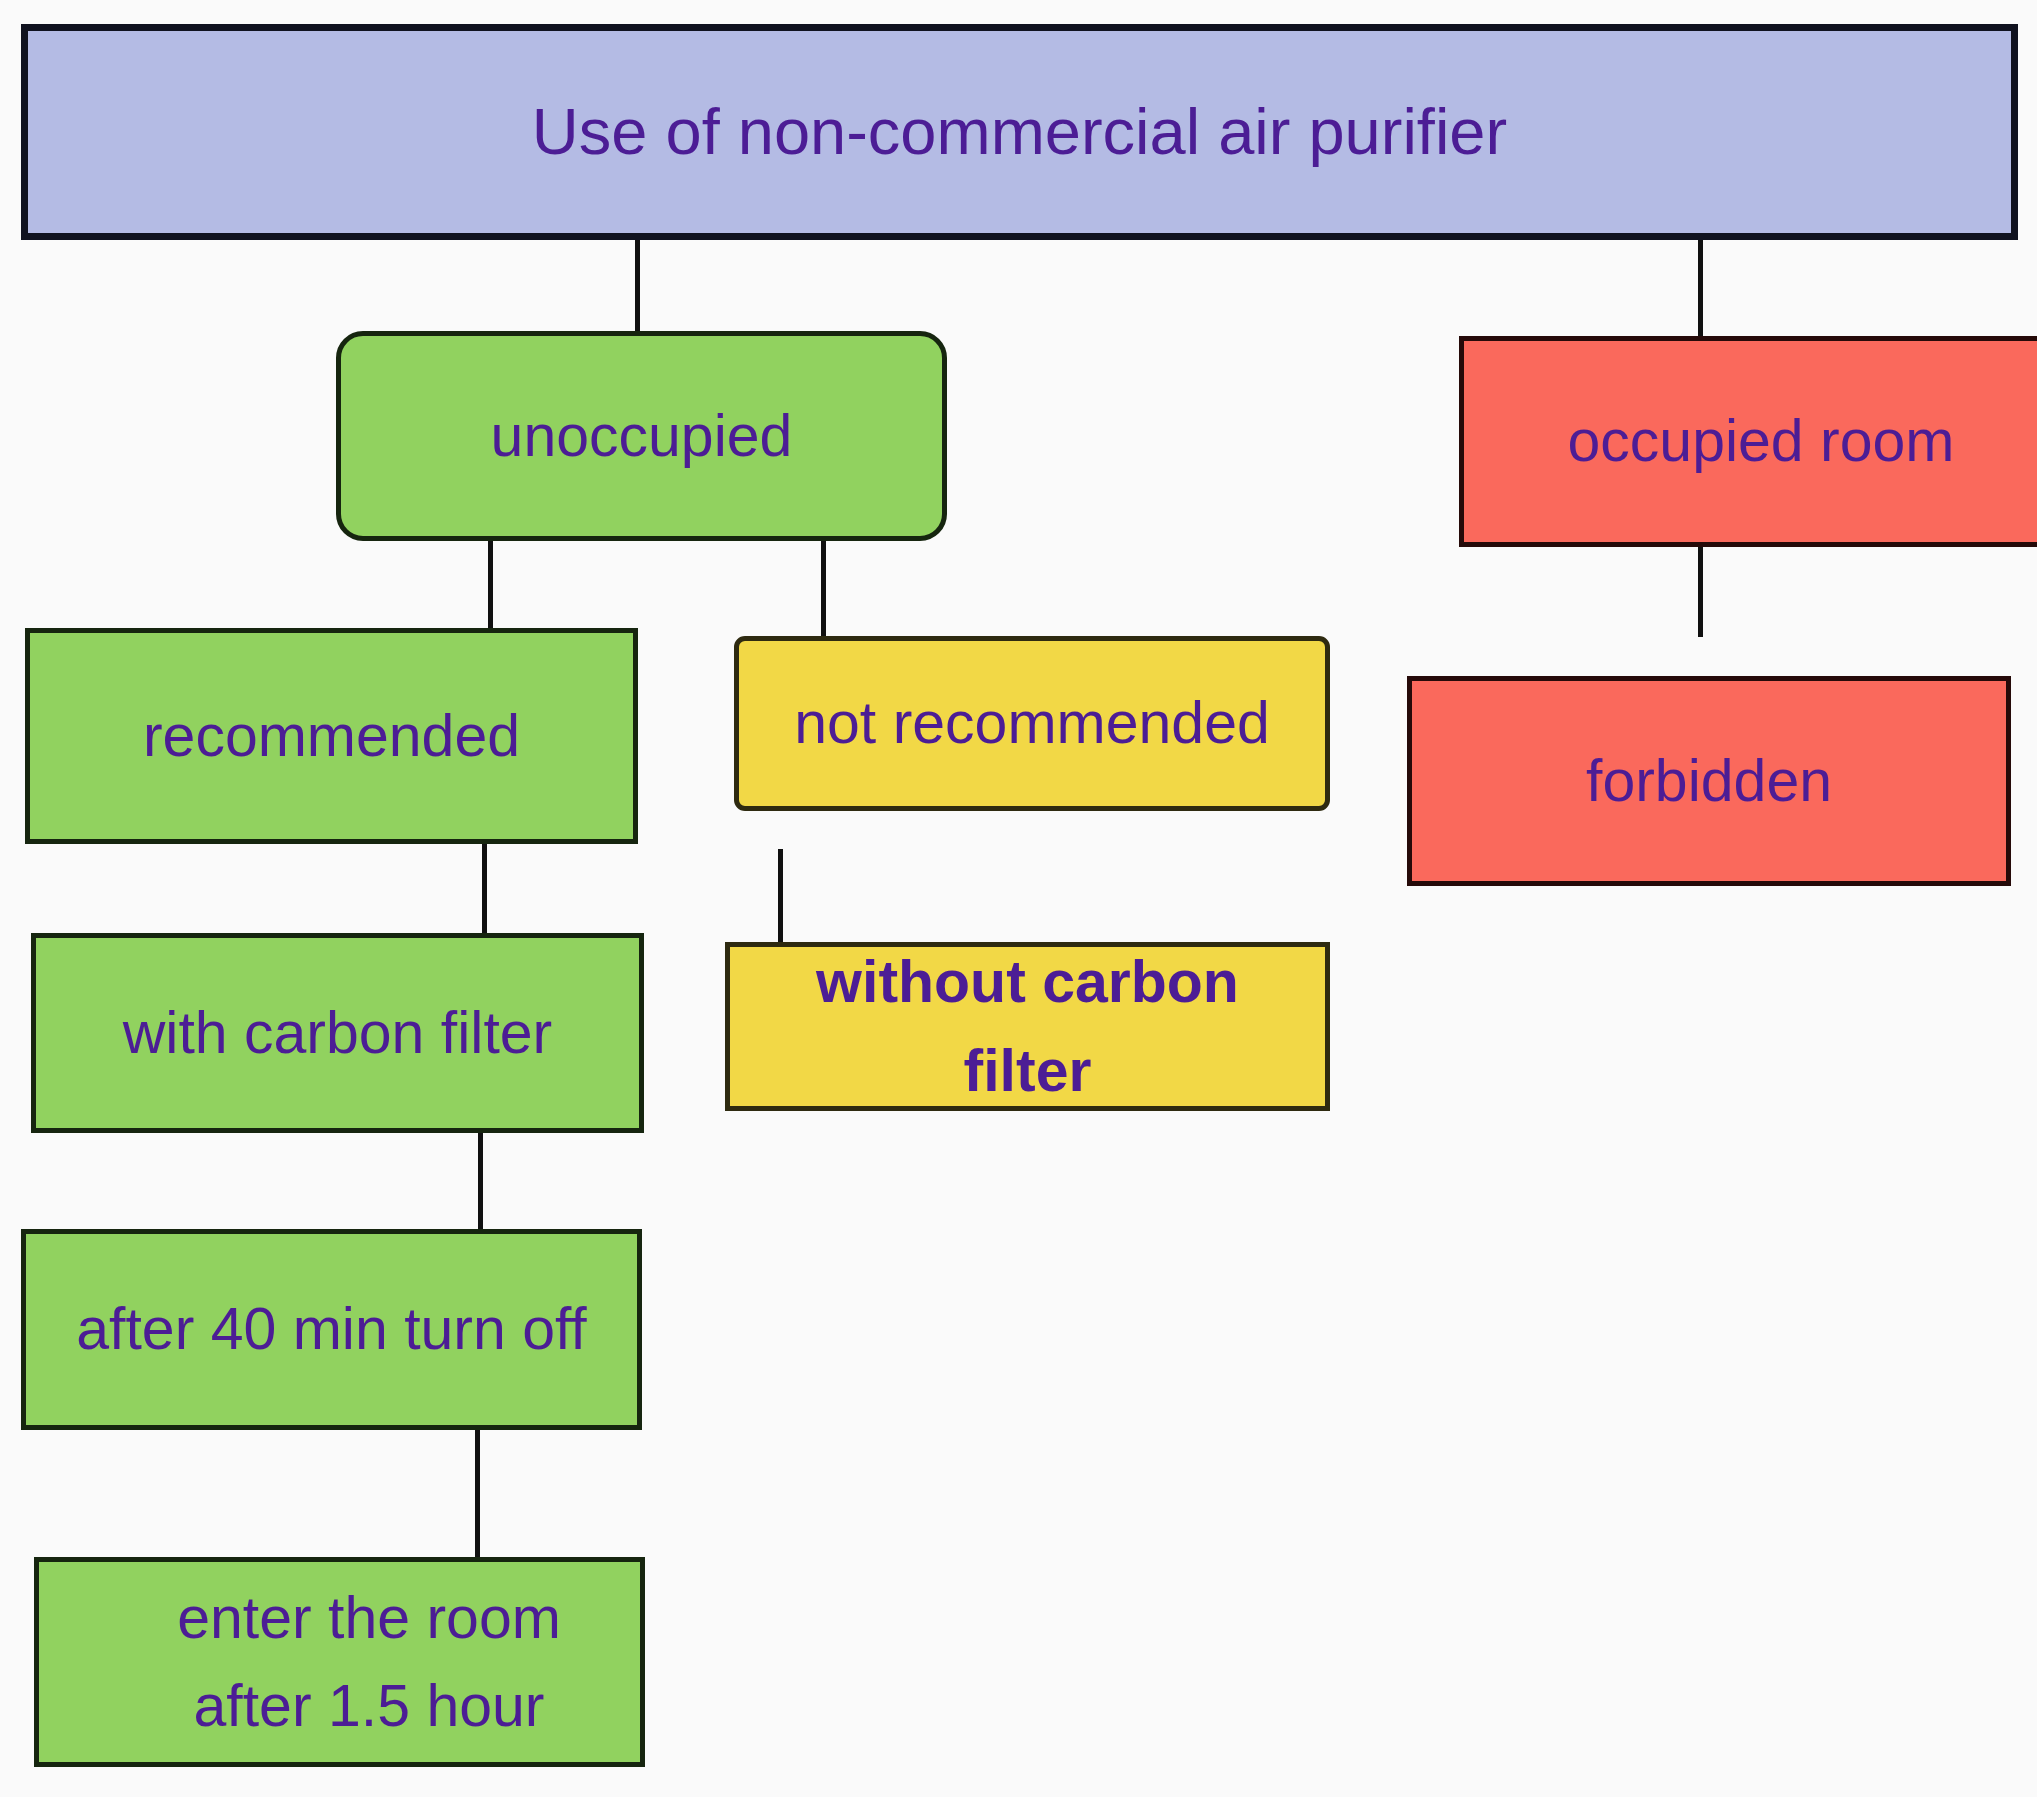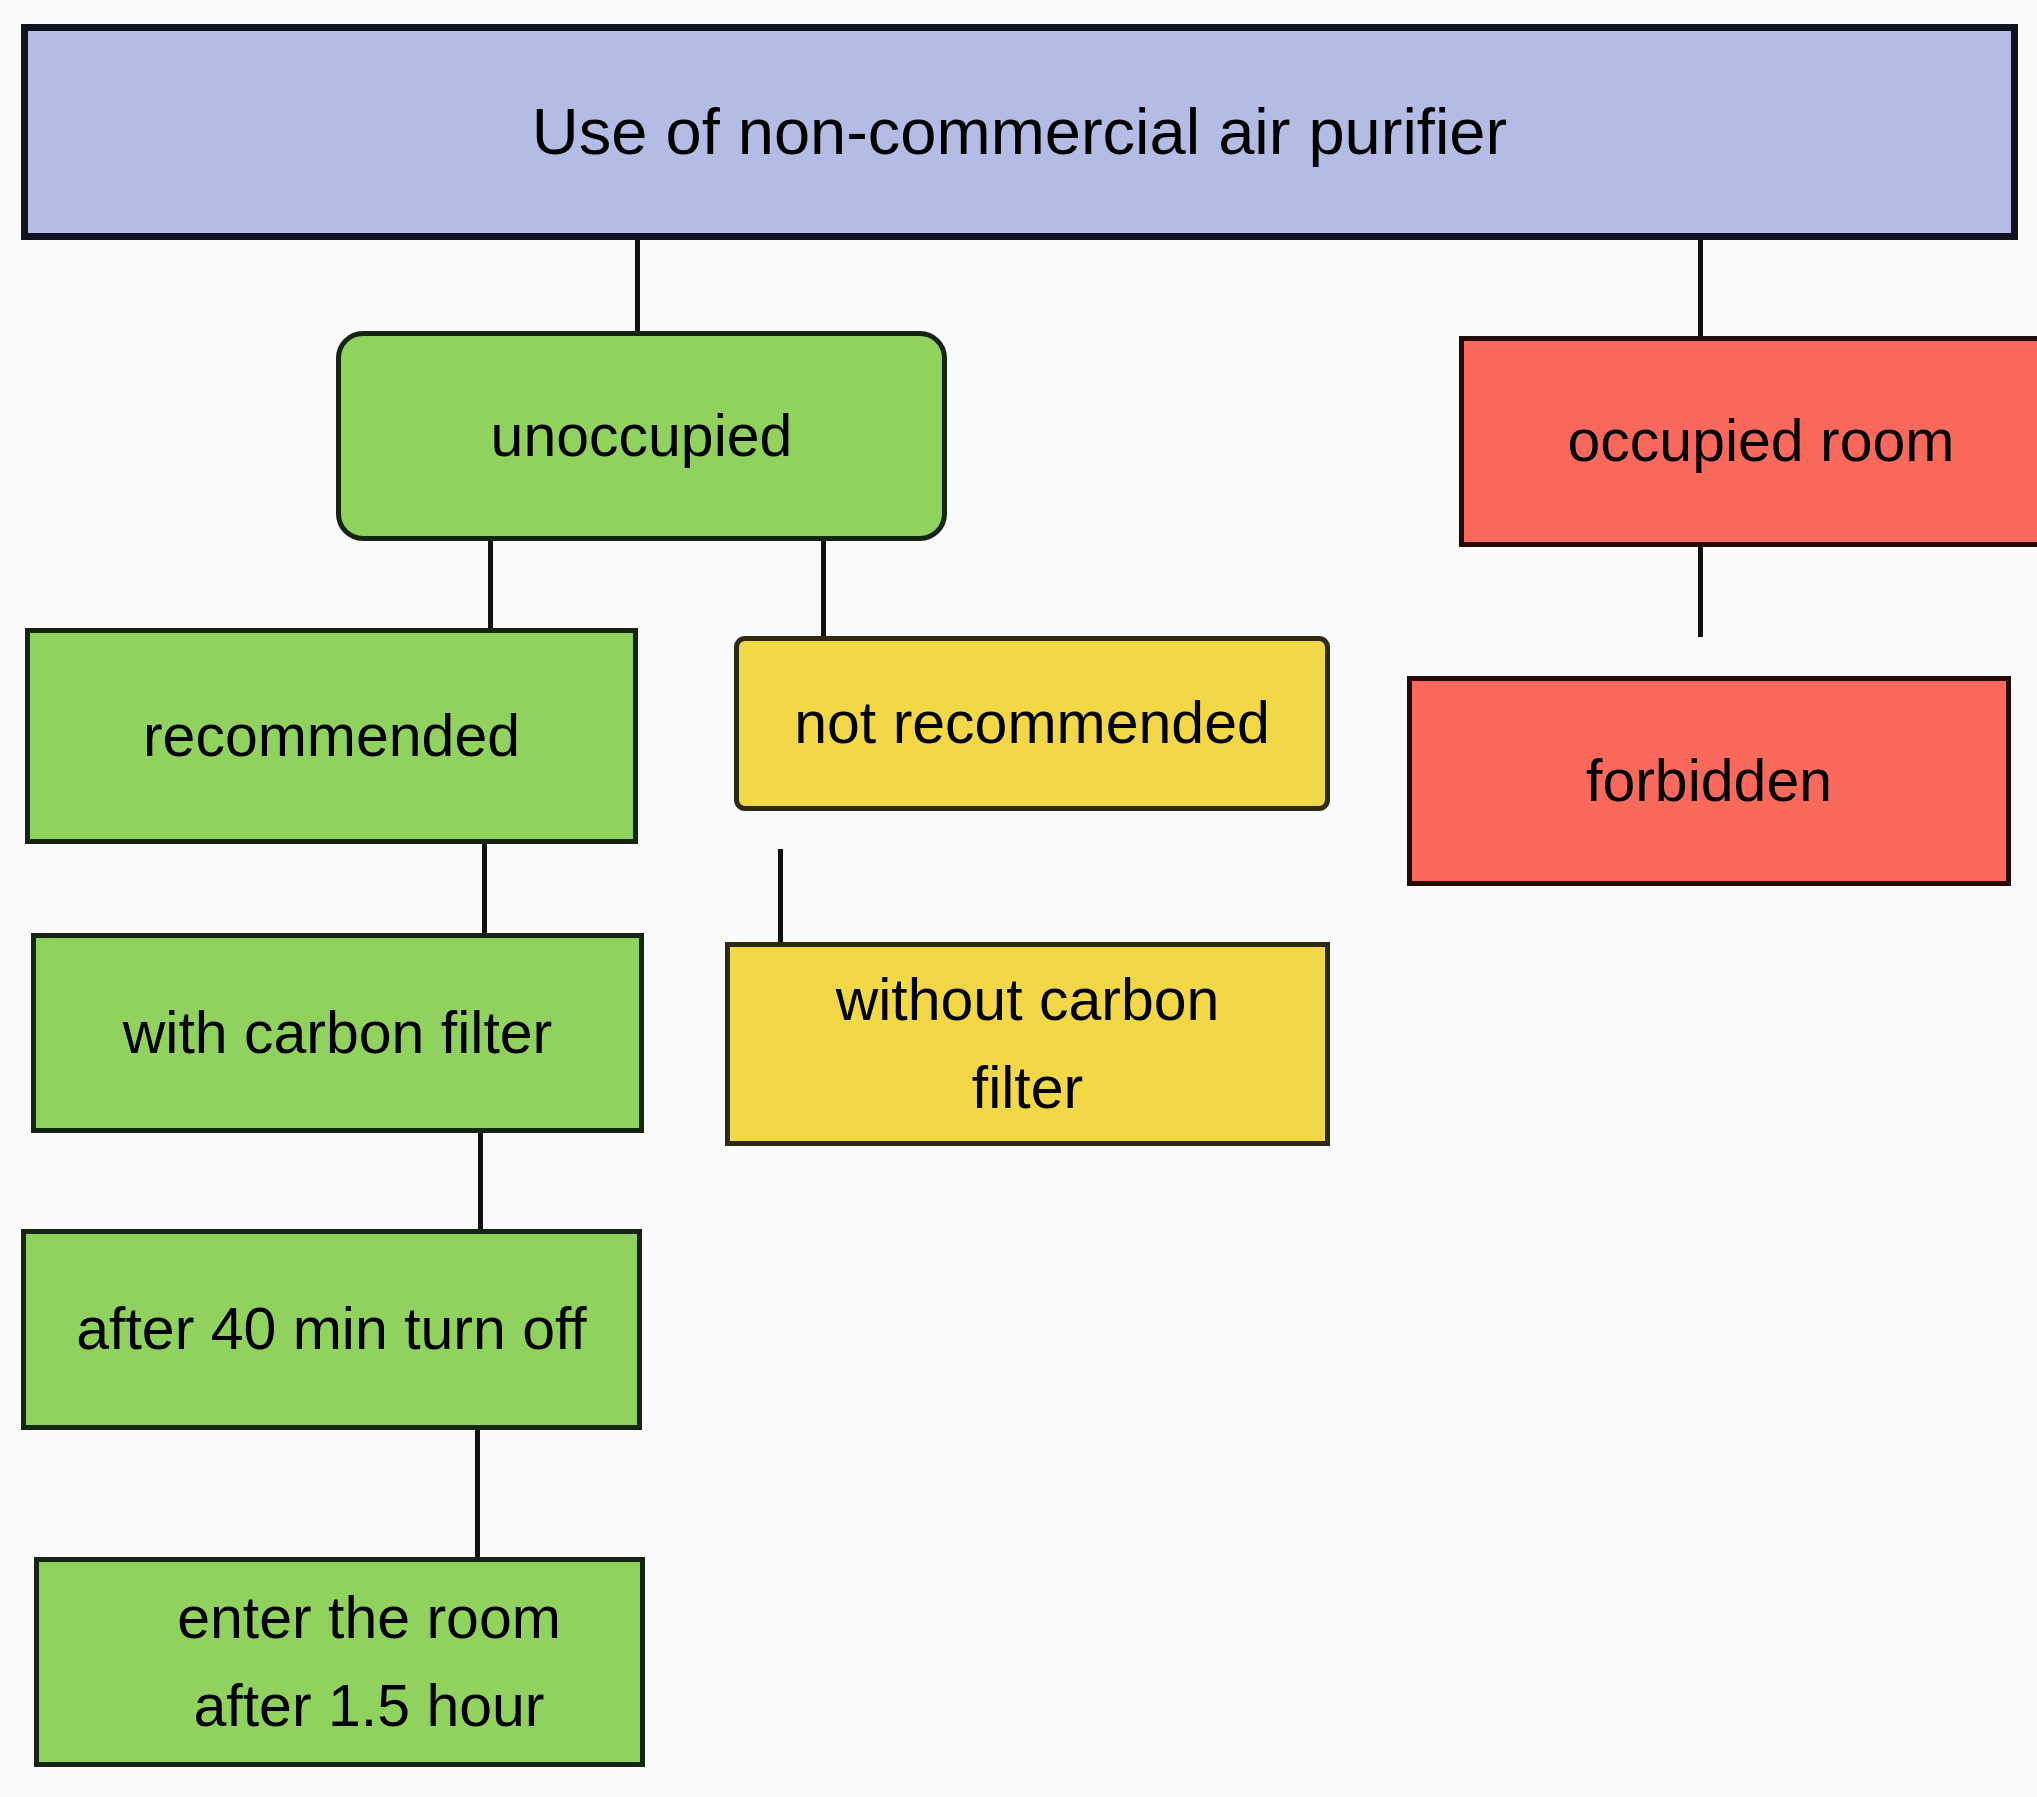--- a/index.html
+++ b/index.html
@@ -2,21 +2,21 @@
 <html style="font-size:13.4px"><head>
 <meta charset="utf-8">
 <style>
   html,body{margin:0;padding:0;background:#ffffff;}
   .canvas{
     position:relative;
     width:2037px;
     height:1797px;
     background:#fafafa;
     font-family:"Liberation Sans", sans-serif;
-    color:#000000;
+    color:#4c1d95;
     overflow:hidden;
   }
   .node{
     position:absolute;
     display:flex;
     align-items:center;
     justify-content:center;
     text-align:center;
     box-sizing:border-box;
     font-size:59px;
@@ -88,21 +88,21 @@
   </div>
 
   <div class="node node-red" style="left:1407px; top:636px; width:604px; height:210px;margin-top:40px;">
     <span>forbidden</span>
   </div>
 
   <div class="node node-green" style="left:31px; top:933px; width:613px; height:200px;">
     <span>with carbon filter</span>
   </div>
 
-  <div class="node node-yellow" style="left:725px; top:942px; width:605px; height:204px; padding:16px 76px;">
+  <div class="node node-yellow" style="left:725px; top:942px; width:605px; height:169px; padding:16px 76px;font-weight:bold;">
     <span>without carbon filter</span>
   </div>
 
   <div class="node node-green" style="left:21px; top:1229px; width:621px; height:201px;">
     <span>after 40 min turn off</span>
   </div>
 
   <div class="node node-green node-left" style="left:34px; top:1557px; width:611px; height:210px;">
     <span>enter the room after 1.5 hour</span>
   </div>

